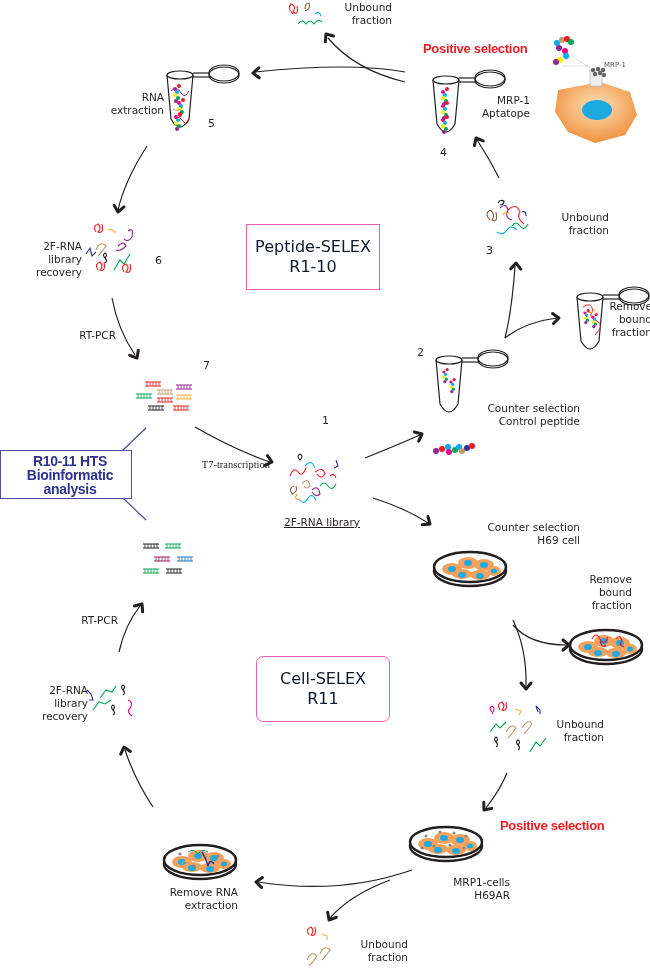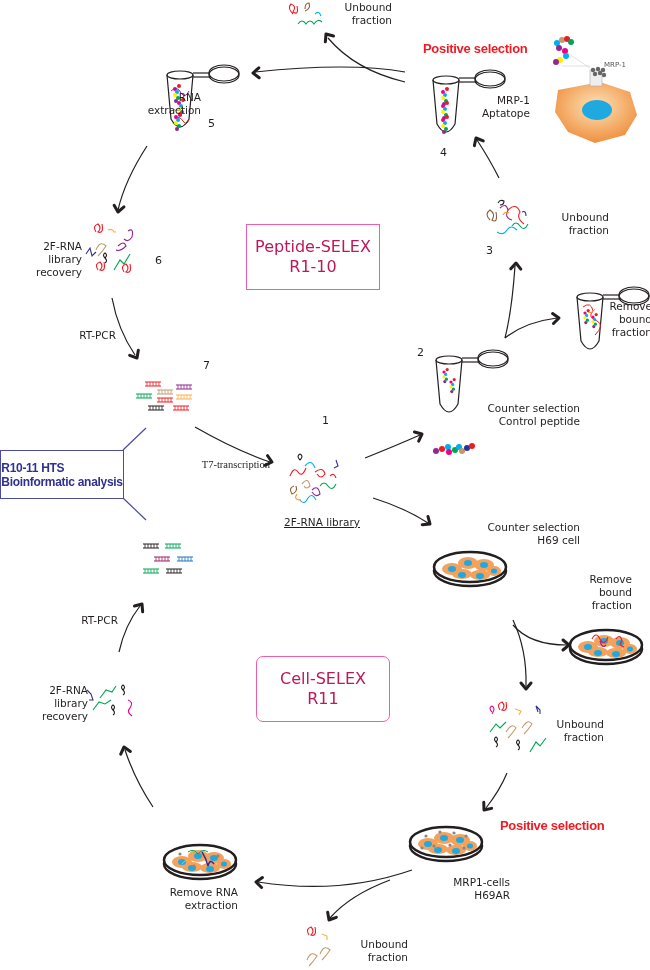--- a/index.html
+++ b/index.html
@@ -1,22 +1,22 @@
 <!DOCTYPE html>
 <html><head>
 <meta charset="utf-8">
 <style>
   html, body { margin: 0; padding: 0; background: #ffffff; }
   body { width: 650px; height: 970px; position: relative; overflow: hidden; font-family: "Liberation Sans", sans-serif; }
   #canvas { position: absolute; left: 0; top: 0; width: 650px; height: 970px; }
   .lbl { position: absolute; font-family: "DejaVu Sans", sans-serif; font-size: 10.5px; color: #231f20; text-align: right; line-height: 13px; white-space: pre-line; }
   .num { position: absolute; font-family: "DejaVu Sans", sans-serif; font-size: 11px; color: #231f20; }
   .red { position: absolute; font-family: "Liberation Sans", sans-serif; font-weight: bold; font-size: 13px; color: #ed1c24; letter-spacing: -0.3px; }
-  .box { position: absolute; border: 1.5px solid #ee5eab; background: #fff; display: flex; align-items: center; justify-content: center; text-align: center; font-family: "DejaVu Sans", sans-serif; font-size: 16px; color: #be185d; line-height: 20px; white-space: pre-line; }
-  .hts { position: absolute; border: 1.5px solid #4b4c9c; background: #fff; display: flex; align-items: center; justify-content: center; text-align: left; font-family: "Liberation Sans", sans-serif; font-weight: bold; font-size: 12px; color: #2e3192; line-height: 14px; white-space: pre-line; letter-spacing: -0.3px; }
+  .box { position: absolute; border: 1.5px solid #ee5eab; background: #fff; display: flex; align-items: center; justify-content: center; text-align: center; font-family: "DejaVu Sans", sans-serif; font-size: 16px; color: #0f172a; line-height: 20px; white-space: pre-line; }
+  .hts { position: absolute; border: 1.5px solid #4b4c9c; background: #fff; display: flex; align-items: center; justify-content: center; text-align: center; font-family: "Liberation Sans", sans-serif; font-weight: bold; font-size: 14px; color: #2e3192; line-height: 14px; white-space: pre-line; letter-spacing: -0.3px; padding-left: 8px; }
   .small { position: absolute; font-family: "DejaVu Sans", sans-serif; font-size: 7px; color: #555; }
 </style>
 </head>
 <body>
 
 <svg id="canvas" viewBox="0 0 650 970" xmlns="http://www.w3.org/2000/svg">
   <defs>
     <radialGradient id="cellgrad" cx="50%" cy="40%" r="60%">
       <stop offset="0%" stop-color="#fde3b8"></stop>
       <stop offset="100%" stop-color="#ef8f3e"></stop>
@@ -368,21 +368,21 @@
 </svg>
 
 <div class="lbl" style="left:332px;top:1px;width:60px;">Unbound
 fraction</div>
 <div class="red" style="left:423px;top:41px;">Positive selection</div>
 <div class="small" style="left:604px;top:61px;">MRP-1</div>
 <div class="lbl" style="left:470px;top:94px;width:60px;">MRP-1
 Aptatope</div>
 <div class="num" style="left:440px;top:146px;">4</div>
 
-<div class="lbl" style="left:108px;top:91px;width:56px;margin-left:37px;">RNA
+<div class="lbl" style="left:108px;top:91px;width:56px;">RNA
 extraction</div>
 <div class="num" style="left:208px;top:117px;">5</div>
 
 <div class="lbl" style="left:549px;top:211px;width:60px;">Unbound
 fraction</div>
 <div class="num" style="left:486px;top:244px;">3</div>
 
 <div class="lbl" style="left:26px;top:240px;width:56px;">2F-RNA
 library
 recovery</div>

